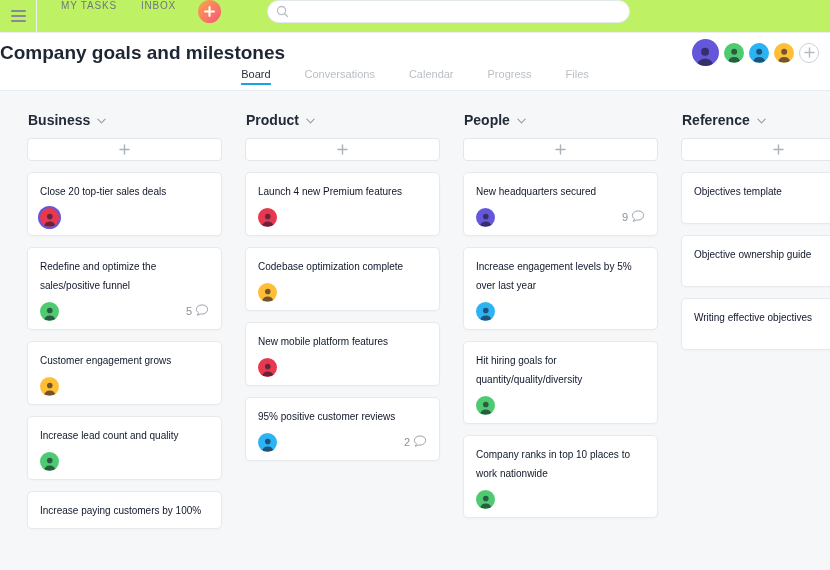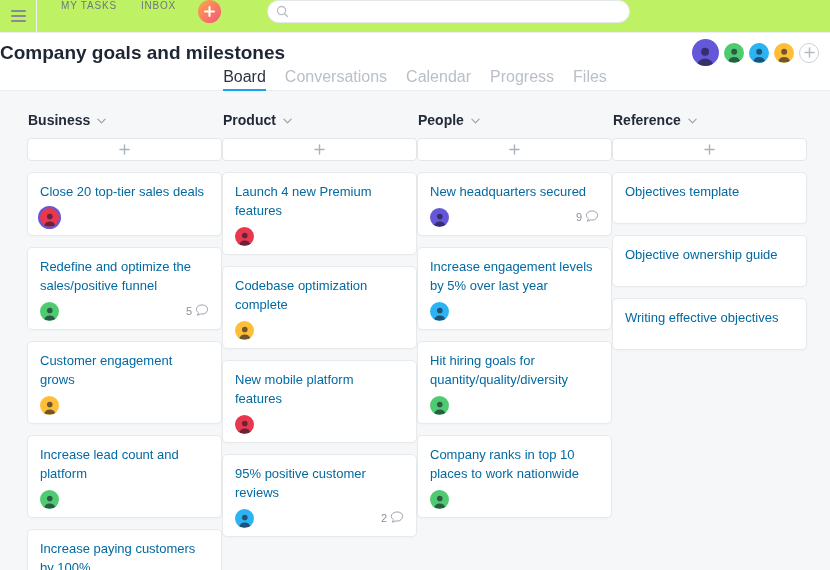--- a/index.html
+++ b/index.html
@@ -48,22 +48,22 @@
   
   .project-header {
     position: relative; background: #fff; height: 58px;
     border-bottom: 1px solid #e9edef;
   }
   .project-title {
     text-align: left; padding-top: 9px;
     font-size: 19px; font-weight: 700; color: #1e2633;
   }
   .tabs {
-    display: flex; justify-content: center; gap: 19px;
-    margin-top: 4px; font-size: 16px; text-align: right;
+    display: flex; justify-content: center; gap: 34px;
+    margin-top: 4px; font-size: 11px; text-align: right;
   }
   .tab { color: #b9bfc6; cursor: pointer; padding-bottom: 3px; }
   .tab.active { color: #2b3340; border-bottom: 2px solid #18a3e8; }
   .members {
     position: absolute; right: 11px; top: 6px;
     display: flex; align-items: center; gap: 5px;
   }
   .avatar {
     display: inline-flex; align-items: flex-end; justify-content: center;
     border-radius: 50%; overflow: hidden; flex: none;
@@ -76,21 +76,21 @@
     width: 20px; height: 20px; border-radius: 50%;
     border: 1px solid #ccd2d8; color: #b4bac0;
     display: flex; align-items: center; justify-content: center;
     cursor: pointer; background: #fff;
   }
 
   
   .board {
     height: 479px; background: #f6f7f9;
     padding: 21px 0 0 27px;
-    display: flex; overflow: hidden;
+    display: flex; gap: 23px; overflow: hidden;
   }
   .column { width: 195px; flex: none; }
   .col-head {
     display: flex; align-items: center; gap: 7px;
     margin-bottom: 10px; cursor: pointer; padding-left: 1px;
   }
   .col-title { font-size: 14px; font-weight: 700; color: #222b37; }
   .chev { display: inline-flex; margin-top: 2px; }
   .add-card {
     height: 23px; background: #fff;
@@ -98,21 +98,21 @@
     display: flex; align-items: center; justify-content: center;
     color: #a9b1b9; cursor: pointer; margin-bottom: 11px;
   }
   .cards { display: flex; flex-direction: column; gap: 11px; }
   .card {
     background: #fff; border: 1px solid #e7eaec; border-radius: 5px;
     padding: 9px 12px 8px; cursor: pointer;
     box-shadow: 0 1px 2px rgba(40,50,60,.03);
   }
   .card.no-footer { min-height: 52px; }
-  .card-title { font-size: 13px; line-height: 19px; color: #0369a1; }
+  .card-title { font-size: 10px; line-height: 19px; color: #0f172a; }
   .card-footer { display: flex; align-items: center; margin-top: 6px; height: 20px; }
   .card-footer .avatar { width: 19px; height: 19px; }
   .comments {
     margin-left: auto; display: inline-flex; align-items: center; gap: 3px;
     font-size: 11px; color: #8a9199;
   }
   .cnum { line-height: 1; }
 </style>
 </head>
 <body>
@@ -232,21 +232,21 @@
           <div class="card-footer">
             <span class="avatar" style="background: rgb(255, 190, 56);">
               <svg viewBox="0 0 20 20">
                 <circle cx="10" cy="7" r="3.6"></circle>
                 <path d="M2.5 20c.6-4.4 3.6-6.6 7.5-6.6s6.9 2.2 7.5 6.6z"></path>
               </svg>
             </span>
           </div>
         </div>
         <div class="card">
-          <div class="card-title">Increase lead count and platform</div>
+          <div class="card-title">Increase lead count and quality</div>
           <div class="card-footer">
             <span class="avatar" style="background: rgb(78, 203, 113);">
               <svg viewBox="0 0 20 20">
                 <circle cx="10" cy="7" r="3.6"></circle>
                 <path d="M2.5 20c.6-4.4 3.6-6.6 7.5-6.6s6.9 2.2 7.5 6.6z"></path>
               </svg>
             </span>
           </div>
         </div>
         <div class="card">

